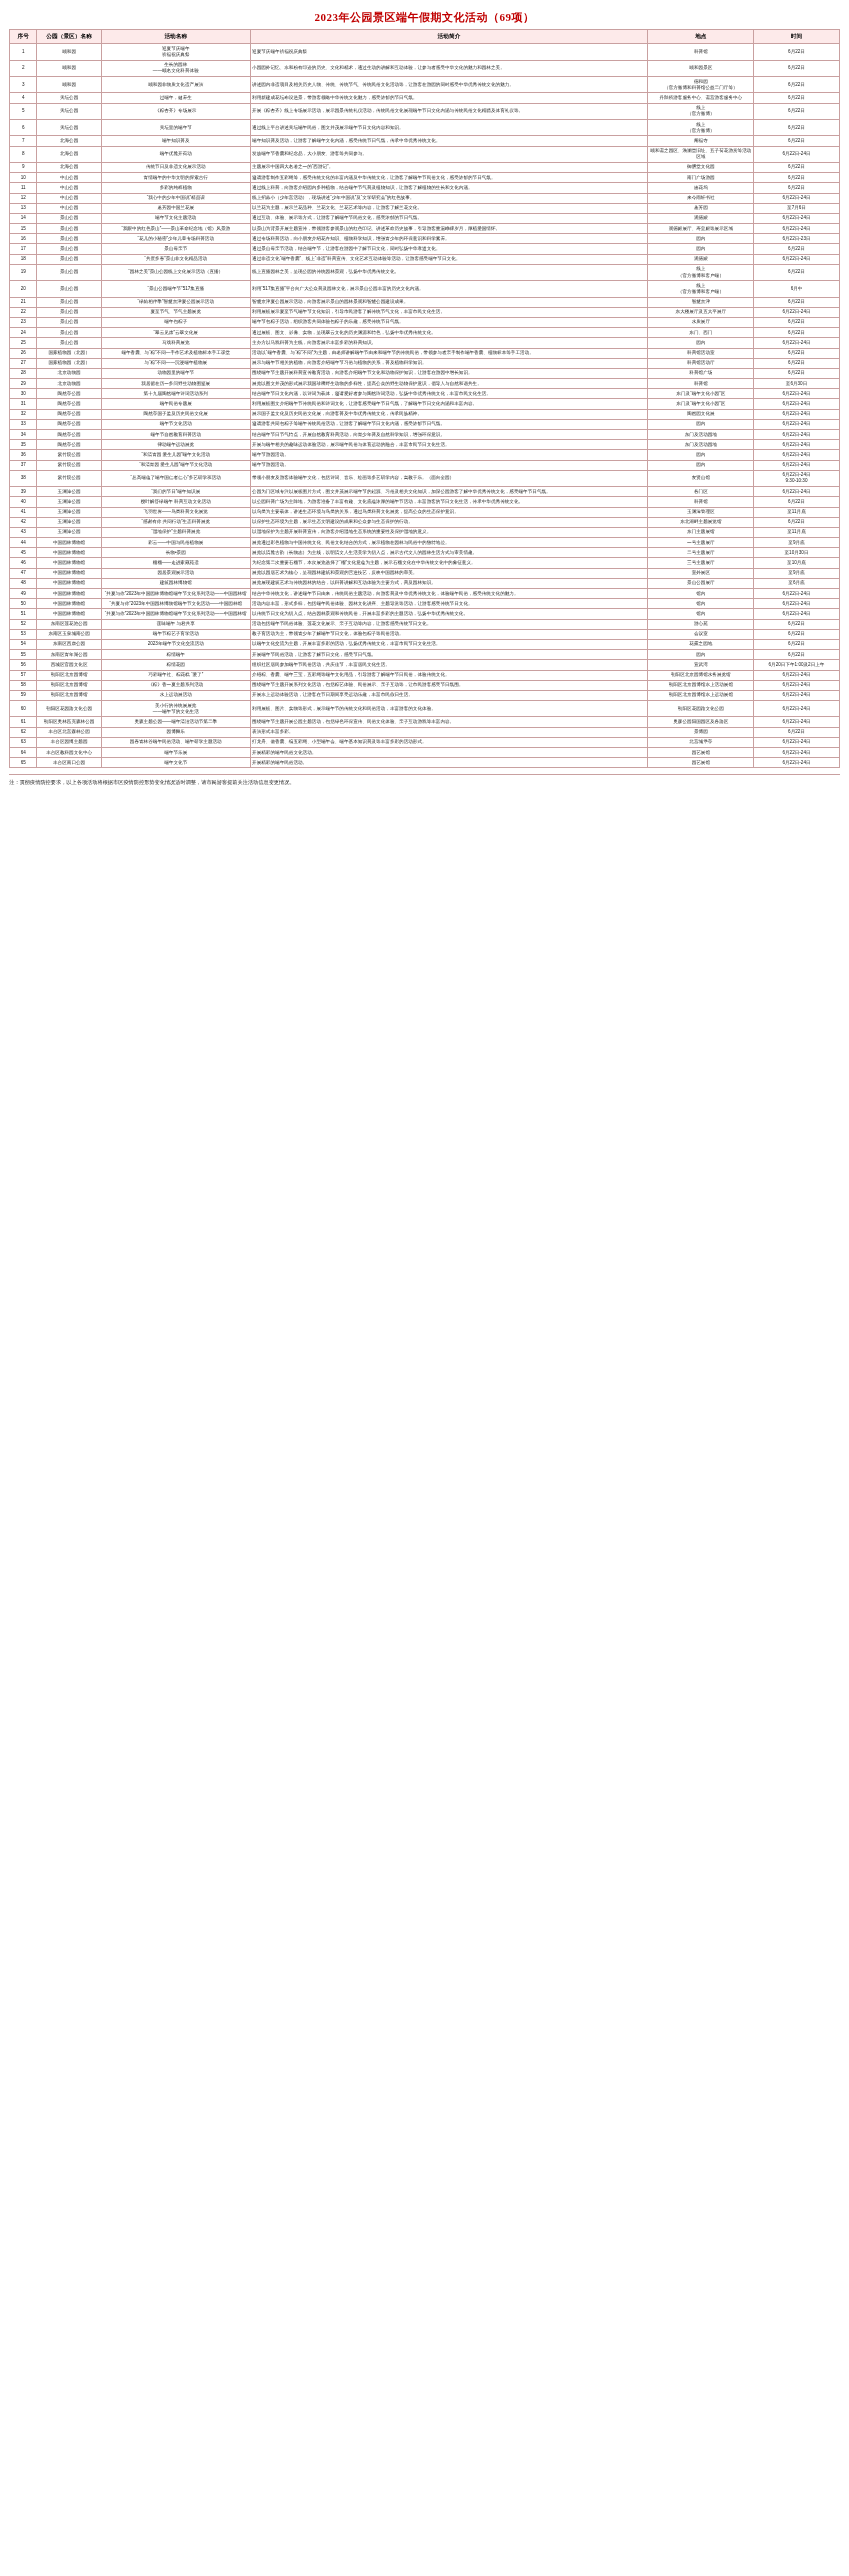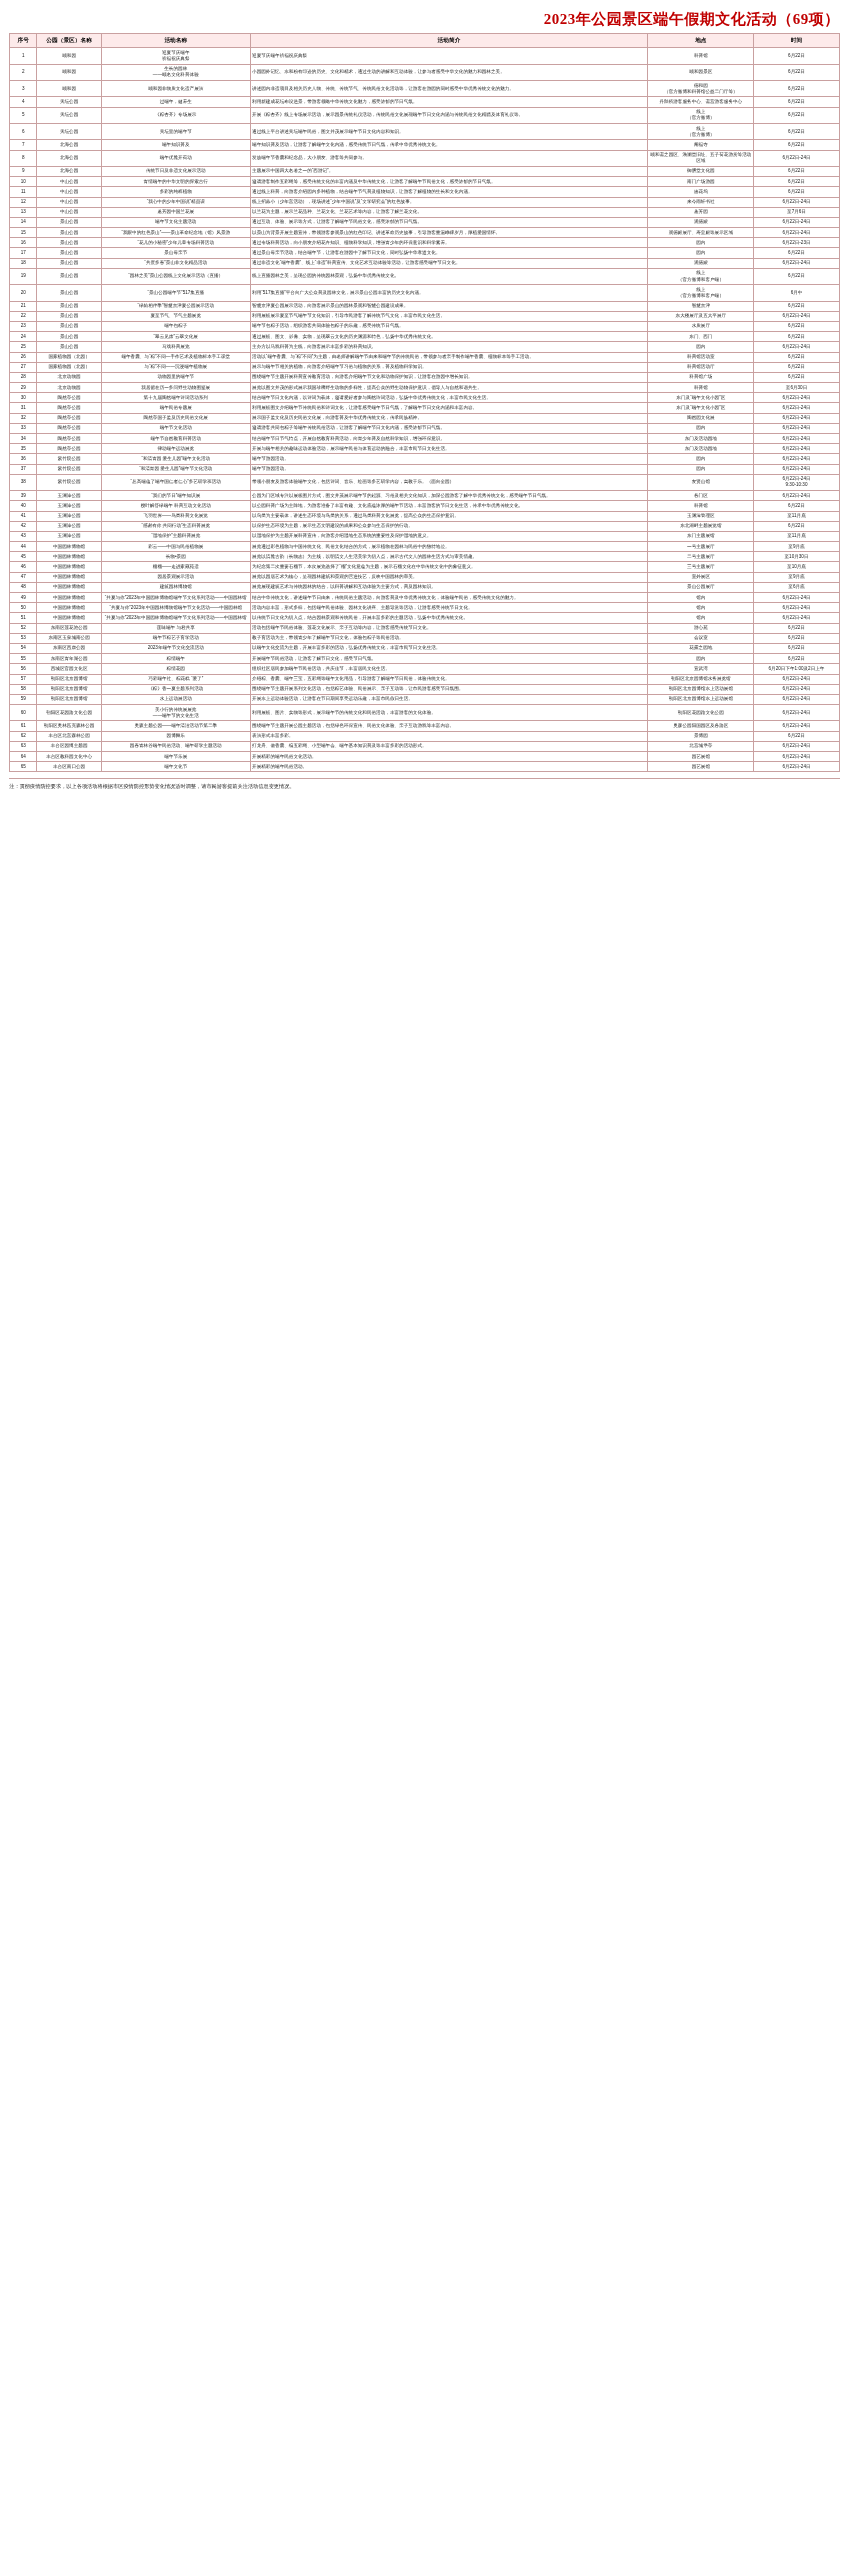--- a/index.html
+++ b/index.html
@@ -10,22 +10,22 @@
   }
   body {
     width: 849px;
   }
   .page {
     width: 849px;
     box-sizing: border-box;
     padding: 5.2px 9.3px 12.4px 9.3px;
   }
   .doc-title {
-    text-align: right;
-    font-size: 15px;
+    text-align: center;
+    font-size: 11px;
     font-weight: bold;
     color: #c00000;
     letter-spacing: 0.5px;
     padding: 5.2px 0 4.1px 0;
     font-family: "Liberation Serif", serif;
   }
   table.main {
     width: 100%;
     border-collapse: collapse;
     table-layout: fixed;

